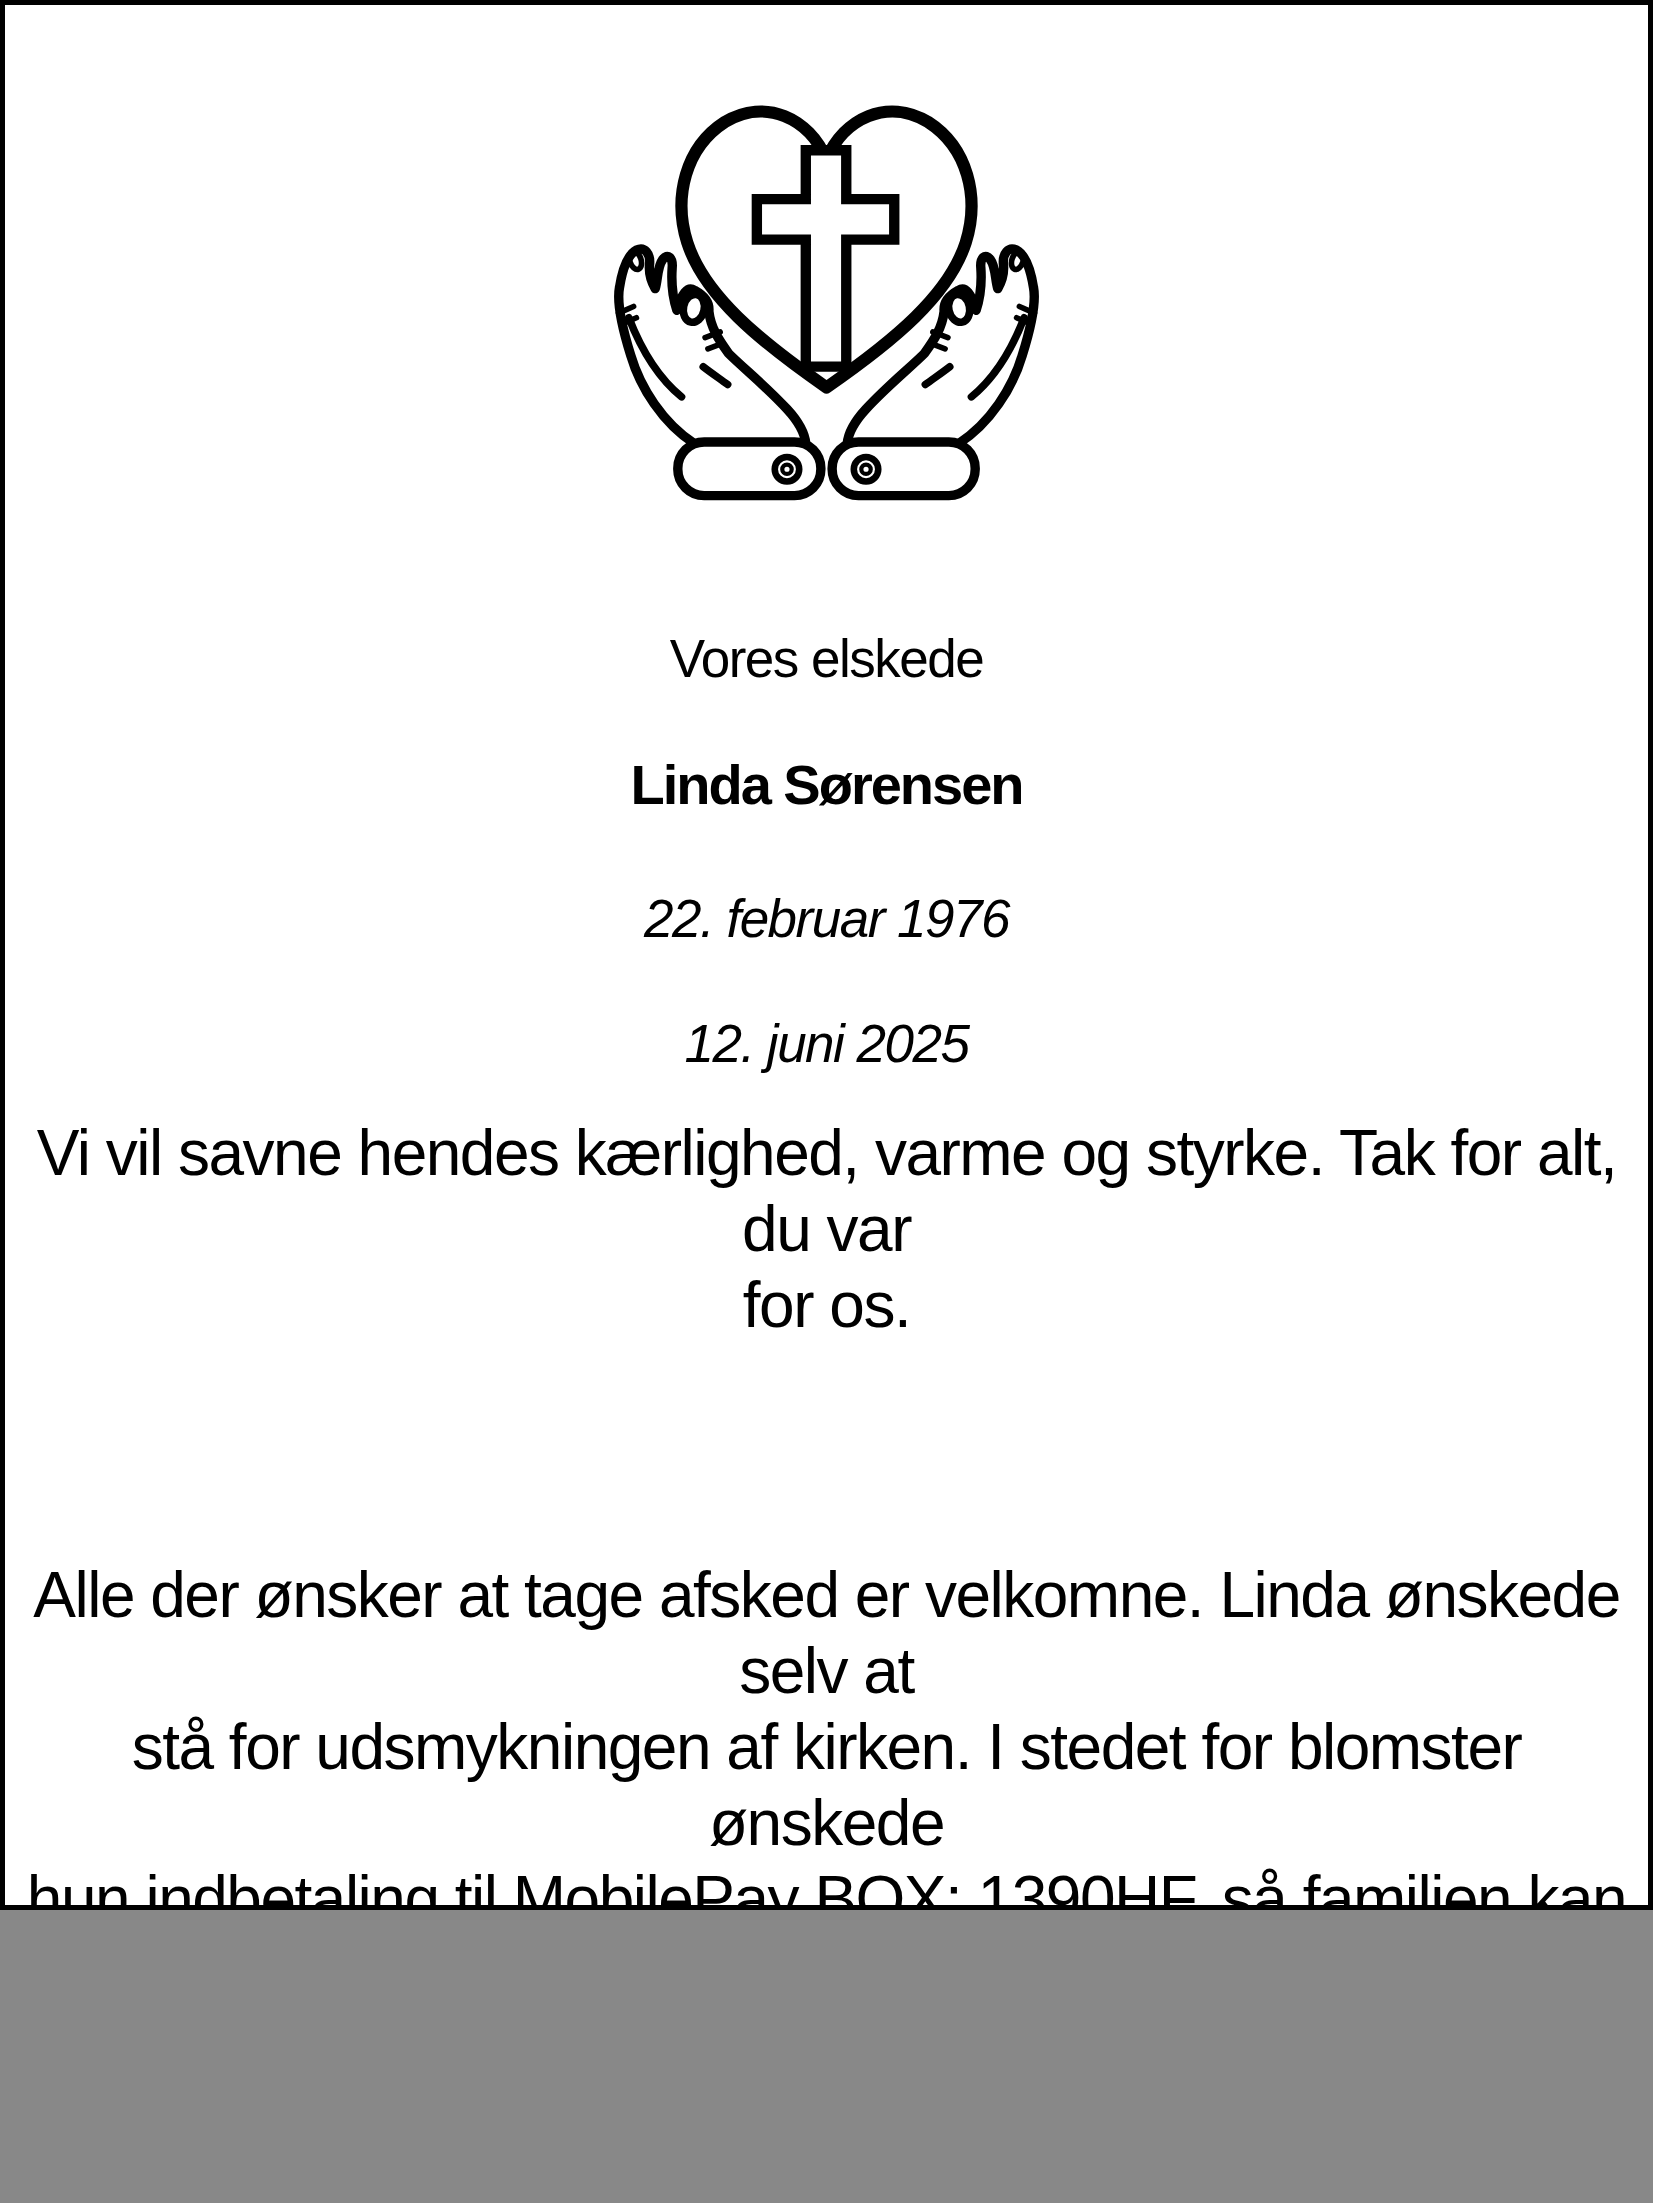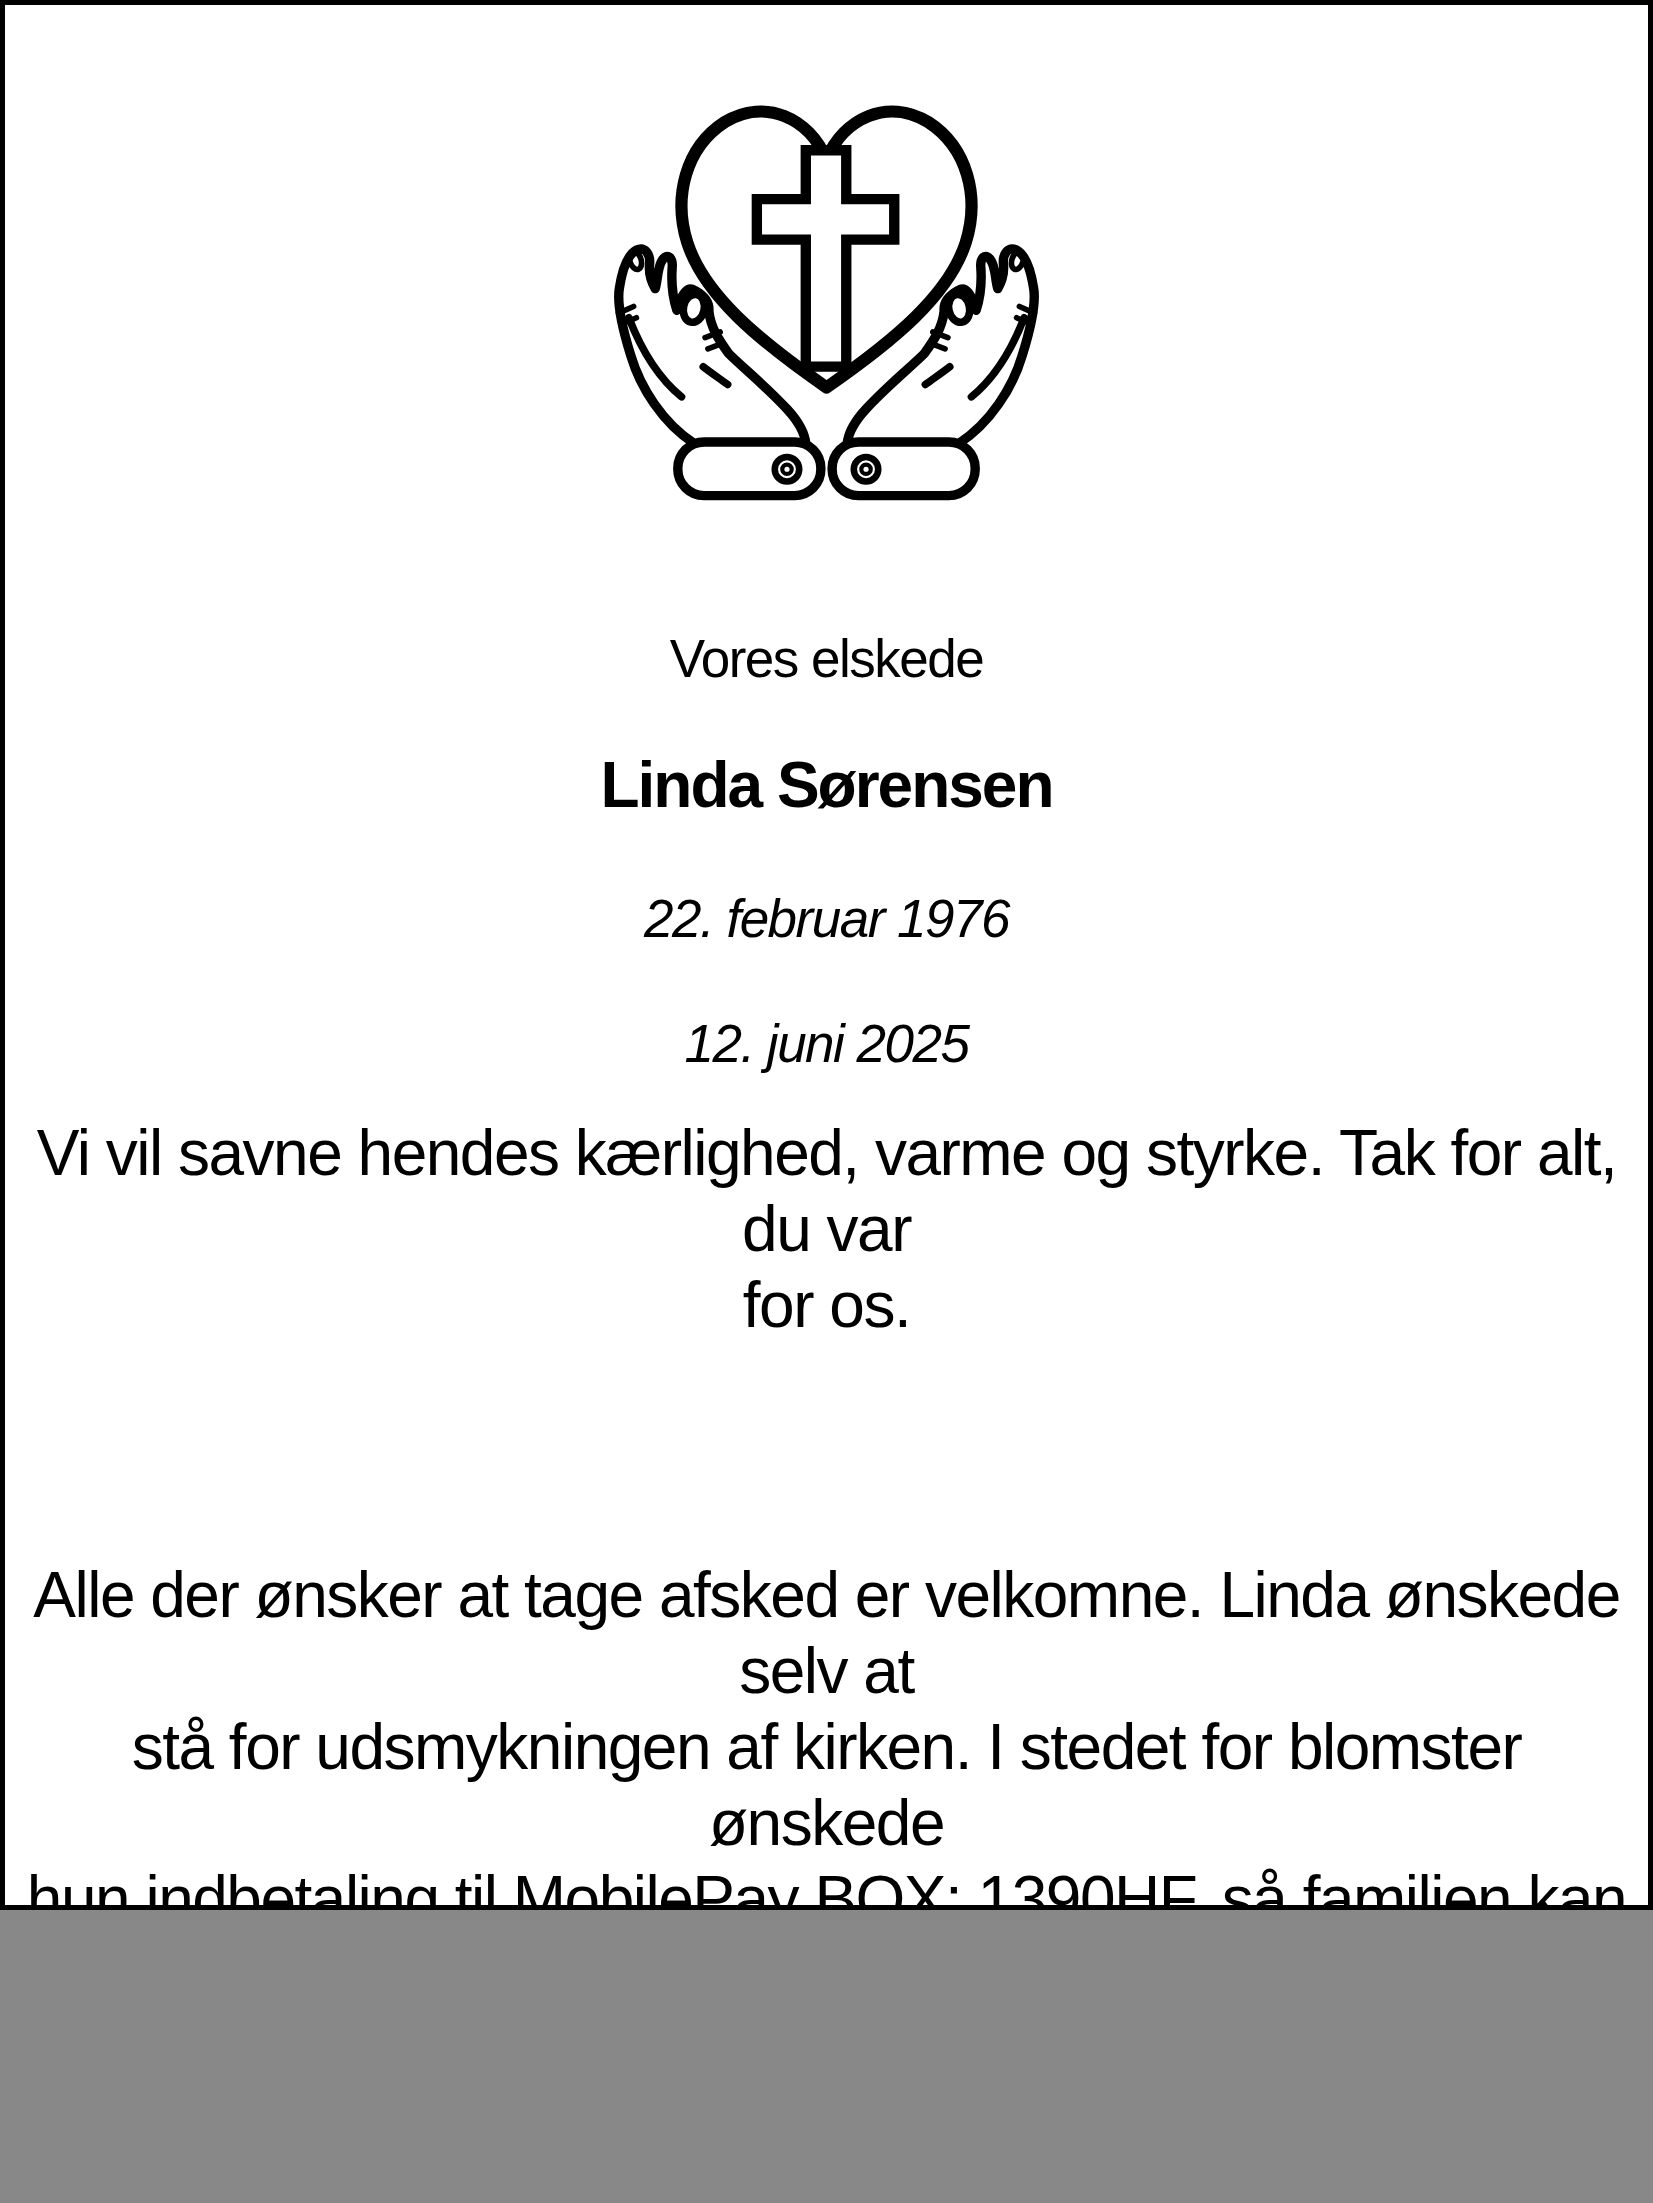--- a/index.html
+++ b/index.html
@@ -33,21 +33,21 @@
   }
   .intro{
     margin-top:113px;
     font-size:53px;
     line-height:76px;
     letter-spacing:-1.5px;
     font-weight:400;
   }
   .name{
     margin-top:47px;
-    font-size:64px;
+    font-size:56px;
     line-height:82px;
     letter-spacing:-2px;
     font-weight:700;
   }
   .date{
     font-size:53px;
     line-height:76px;
     letter-spacing:-1.5px;
     font-style:italic;
   }

